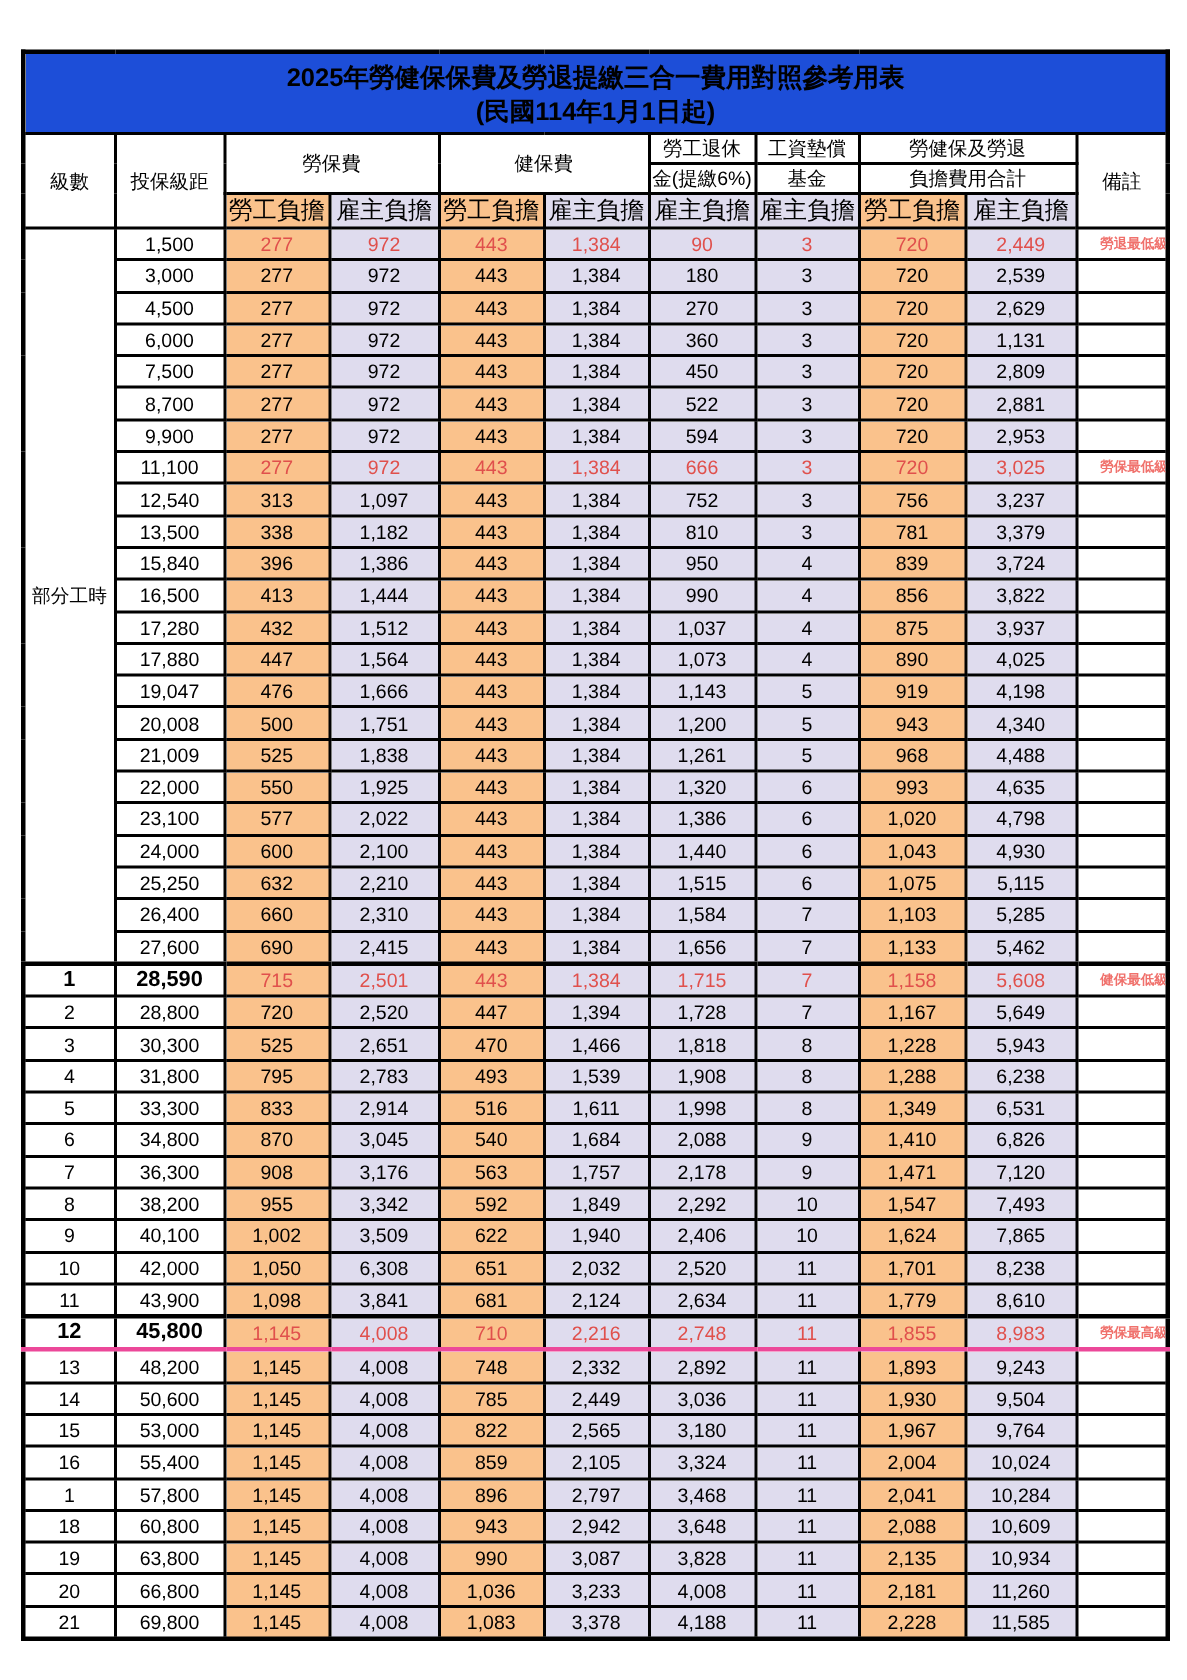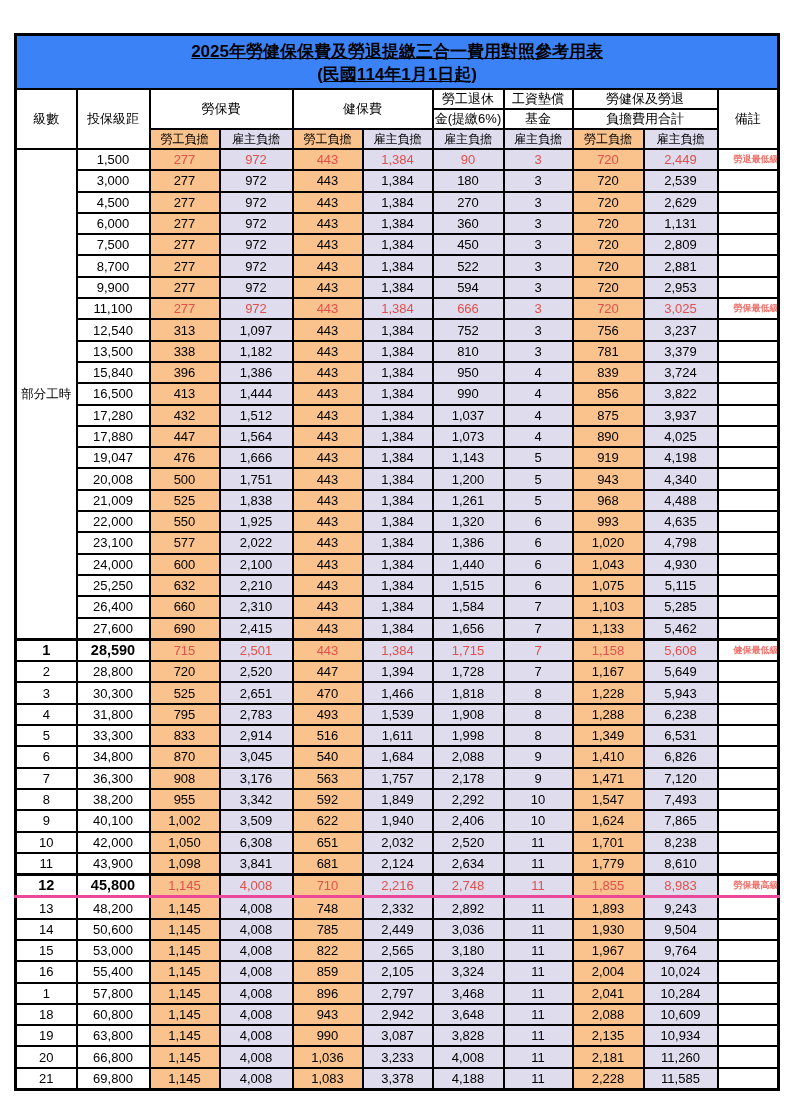--- a/index.html
+++ b/index.html
@@ -16,25 +16,25 @@
     border:3px solid #000;
   }
   th,td{
     border:2px solid #000;
     padding:0;
     text-align:center;
     vertical-align:middle;
     white-space:nowrap;
     overflow:hidden;
   }
-  .title-cell{height:52px;background:#3b82f6;text-decoration:underline;}
+  .title-cell{height:52px;background:#1d4ed8;}
   .title-line{font-size:17px;font-weight:bold;line-height:1.5;}
   .subtitle-line{font-size:17px;font-weight:bold;line-height:1.2;}
   tr.h1 th, tr.h2 th{height:18px;font-size:13px;font-weight:normal;background:#fff;}
-  tr.h3 th{height:18px;font-size:12px;font-weight:normal;font-family:Liberation Serif, serif;}
+  tr.h3 th{height:18px;font-size:16px;font-weight:normal;font-family:Liberation Serif, serif;}
   .bg-emp{background:var(--emp-bg,#FAC28C);}
   .bg-er{background:var(--er-bg,#DFDCEE);}
   tbody td{height:19.3px;font-size:13px;line-height:1;background:#fff;}
   tbody td.bg-emp{background:var(--emp-bg,#FAC28C);}
   tbody td.bg-er{background:var(--er-bg,#DFDCEE);}
   td.remark-cell{font-size:9px;font-weight:bold;color:var(--remark-red,#F0716C);padding:0 15px;}
   tr.red td.num{color:var(--hl-red,#E0504C);}
   td.lv-cell{font-size:13px;}
   td.part-time{font-size:12.5px;letter-spacing:0;margin-left:18px;}
   td.big{font-weight:bold;font-size:14.5px;}

